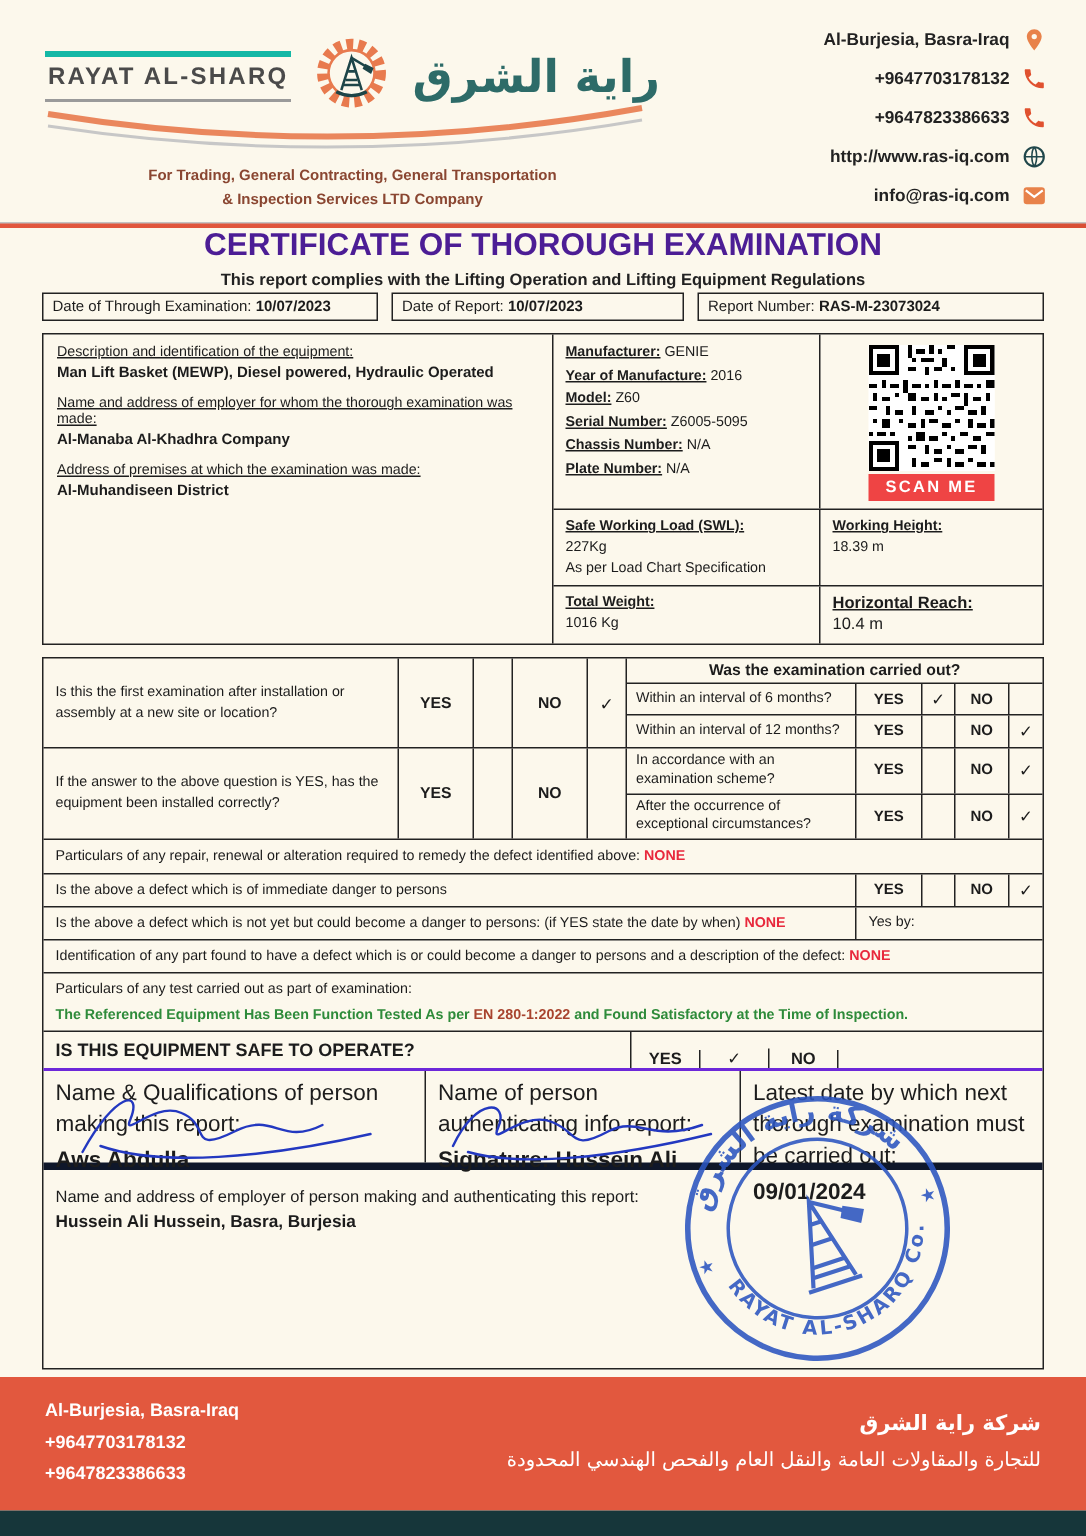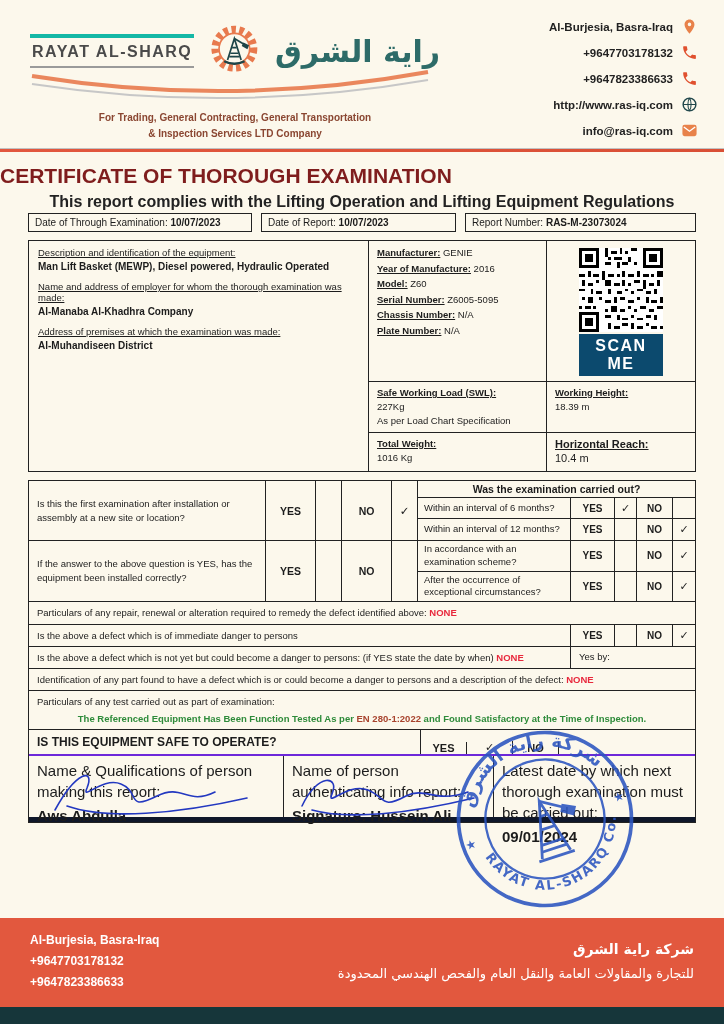--- a/index.html
+++ b/index.html
@@ -15,22 +15,22 @@
   border-top:4px solid #14b8a6; border-bottom:2px solid #9a9a9a; padding:5px 2px; white-space:nowrap; }
 .logo-arabic { font-size:30px; font-weight:bold; color:#2d6b68; white-space:nowrap; }
 .swoosh { position:absolute; left:0; top:56px; pointer-events:none; }
 .tagline { margin-top:22px; text-align:center; font-size:10px; font-weight:bold; color:#8a4631; line-height:1.55; }
 .contacts { display:flex; flex-direction:column; gap:9px; padding-top:4px; }
 .contact-line { display:flex; justify-content:flex-end; align-items:center; gap:8px; font-size:11.5px; font-weight:bold; color:#222; }
 .cicon { width:17px; height:17px; flex:0 0 auto; }
 .divider { height:3px; background:linear-gradient(90deg,#e2573e,#d94f35); margin-top:8px; box-shadow:0 -1px 0 #c2c2c2; }
 
 
-.title-main { text-align:left; font-size:21px; font-weight:bold; margin-top:12px; color:#7f1d1d; }
-.title-sub { text-align:center; font-size:16px; font-weight:bold; margin-top:5px; color:#222; }
+.title-main { text-align:center; font-size:21px; font-weight:bold; color:#4c1d95; }
+.title-sub { text-align:center; font-size:11px; font-weight:bold; margin-top:5px; color:#222; }
 .page-label { text-align:right; font-size:9.5px; font-weight:bold; margin:10px 28px 2px 0; }
 
 .content { margin:0 28px; }
 
 
 .dates-row { display:flex; gap:9px; margin-top:2px; }
 .date-box { border:1px solid #222; font-size:10px; padding:3px 6px; white-space:nowrap; }
 .dv { font-weight:bold; }
 .db1{width:224px} .db2{width:195px} .db3{width:231px}
 
@@ -39,21 +39,21 @@
 .equip-left { width:340px; border-right:1px solid #222; padding:6px 9px 4px; }
 .eq-label { font-size:9.5px; text-decoration:underline; }
 .eq-value { font-size:10px; font-weight:bold; margin:3px 0 9px; }
 .equip-right { flex:1; display:flex; flex-direction:column; }
 .eq-top { display:flex; border-bottom:1px solid #222; }
 .eq-fields { width:178px; border-right:1px solid #222; padding:4px 8px; }
 .eq-field { font-size:9.5px; line-height:15.5px; white-space:nowrap; }
 .ulb { font-weight:bold; text-decoration:underline; }
 .eq-qr { flex:1; display:flex; flex-direction:column; align-items:center; padding:7px 4px 5px; }
 .qr-box { width:84px; height:84px; background:#fff; }
-.scanme { width:84px; background:#0c4a6e; color:#fff; text-align:center; font-size:16px; font-weight:bold; letter-spacing:1.5px; padding:3px 0; margin-top:2px; }
+.scanme { width:84px; background:#ef4444; color:#fff; text-align:center; font-size:11px; font-weight:bold; letter-spacing:1.5px; padding:3px 0; margin-top:2px; }
 .eq-mid { display:flex; border-bottom:1px solid #222; }
 .eq-swl { width:178px; border-right:1px solid #222; padding:4px 8px; font-size:9.5px; line-height:14px; }
 .eq-wh { flex:1; padding:4px 8px; font-size:9.5px; line-height:14px; }
 .eq-bot { display:flex; flex:1; }
 .eq-tw { width:178px; border-right:1px solid #222; padding:4px 8px 6px; font-size:9.5px; line-height:14px; }
 .eq-hr { flex:1; padding:4px 8px 6px; font-size:11px; line-height:14px; }
 
 
 .extable { border:1px solid #222; margin-top:8px; font-size:9.5px; }
 .xgroup { display:flex; border-bottom:1px solid #222; }
@@ -68,21 +68,21 @@
 .xsubq { flex:1; padding:2px 6px; border-right:1px solid #222; display:flex; align-items:center; line-height:1.35; }
 .xsyes { width:44px; font-size:10px; }
 .xschk { width:22px; font-size:11px; }
 .xsno { width:36px; font-size:10px; }
 .xschk2 { width:22px; font-size:11px; border-right:none; }
 .frow { border-bottom:1px solid #222; padding:4px 8px; font-size:9.5px; line-height:1.4; }
 .frow-flex { display:flex; border-bottom:1px solid #222; font-size:9.5px; align-items:stretch; }
 .ftext { flex:1; padding:4px 8px; border-right:1px solid #222; line-height:1.4; }
 .yesby { width:124px; padding:4px 8px; font-size:9.5px; }
 .red { color:#e8283c; font-weight:bold; }
-.test-result { text-align:center; margin-top:3px; }
+.test-result { text-align:left; margin-top:3px; }
 .green { color:#2e8b3a; font-weight:bold; }
 .code { color:#a8432e; font-weight:bold; }
 .safe-row { display:flex; border-bottom:2px solid #6d28d9; align-items:flex-end; }
 .safe-q { width:392px; padding:5px 8px; font-weight:bold; font-size:12px; border-right:1px solid #222; }
 .safe-cell { width:46px; border-right:1px solid #222; display:flex; align-items:center; justify-content:center; font-weight:bold; font-size:11px; }
 .safe-fill { flex:1; }
 
 
 .sig-row { display:flex; border-bottom:5px solid #0f172a; font-size:15px; height:66px; }
 .sig1 { width:255px; border-right:1px solid #222; padding:4px 8px; position:relative; line-height:1.4; }
@@ -368,20 +368,24 @@
           <svg class="sig-svg" style="left:4px;top:12px" width="198" height="48">
             <path d="M14 38 C 30 4, 52 8, 44 26 C 38 40, 60 14, 80 22 C 98 29, 92 42, 118 28 C 138 18, 146 36, 180 24 M24 42 C 60 52, 120 46, 186 30" stroke="#2338c0" stroke-width="1.6" fill="none" stroke-linecap="round"></path>
           </svg>
         </div>
         <div class="sig3">
           <div>Latest date by which next thorough examination must be carried out:</div>
           <div class="sig-name">09/01/2024</div>
         </div>
       </div>
 
+      <div class="emp-row">
+        <div>Name and address of employer of person making and authenticating this report:</div>
+        <div class="emp-name">Hussein Ali Hussein, Basra, Burjesia</div>
+      </div>
 
     </div>
   </div>
 
   <div class="stamp">
     <svg width="186" height="186" viewBox="0 0 200 200">
       <g stroke="#2b55c0" fill="none">
         <circle cx="100" cy="100" r="93" stroke-width="4"></circle>
         <circle cx="100" cy="100" r="64" stroke-width="2.5"></circle>
       </g>

